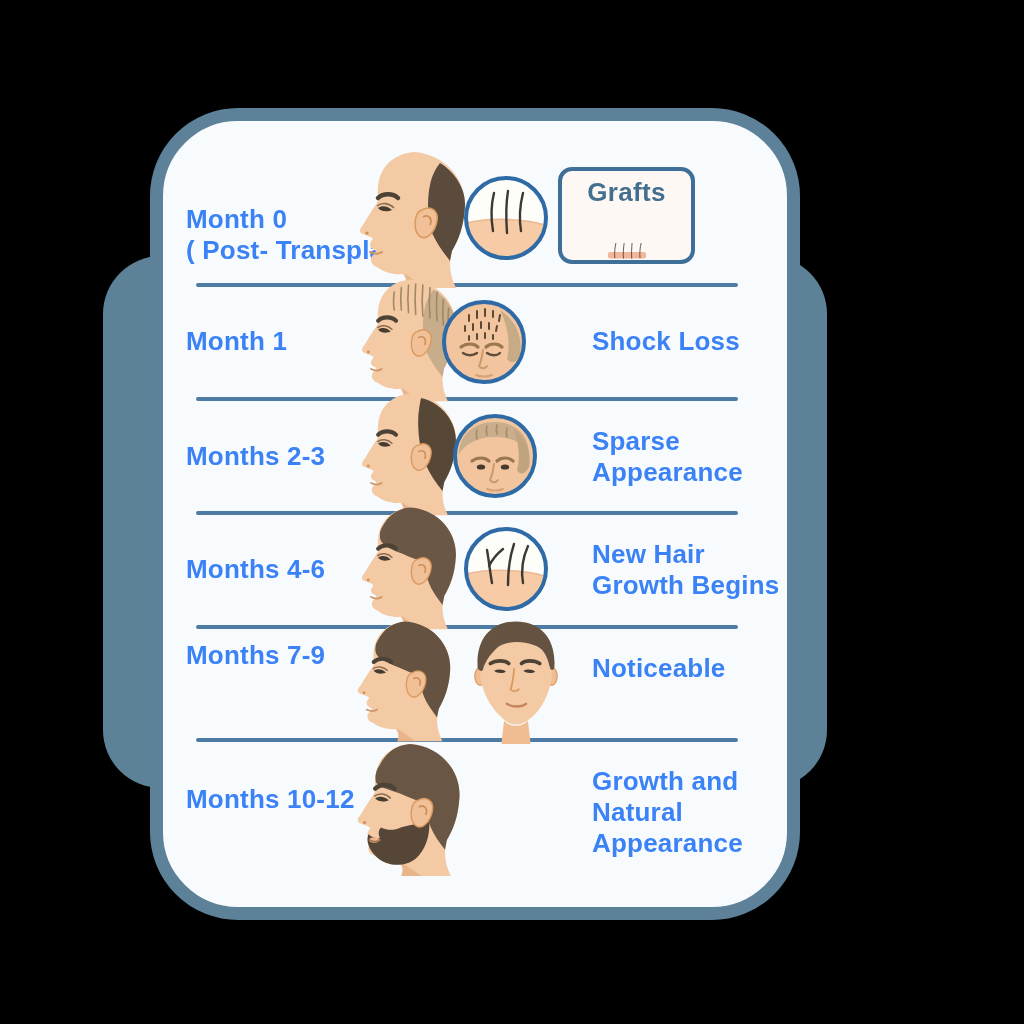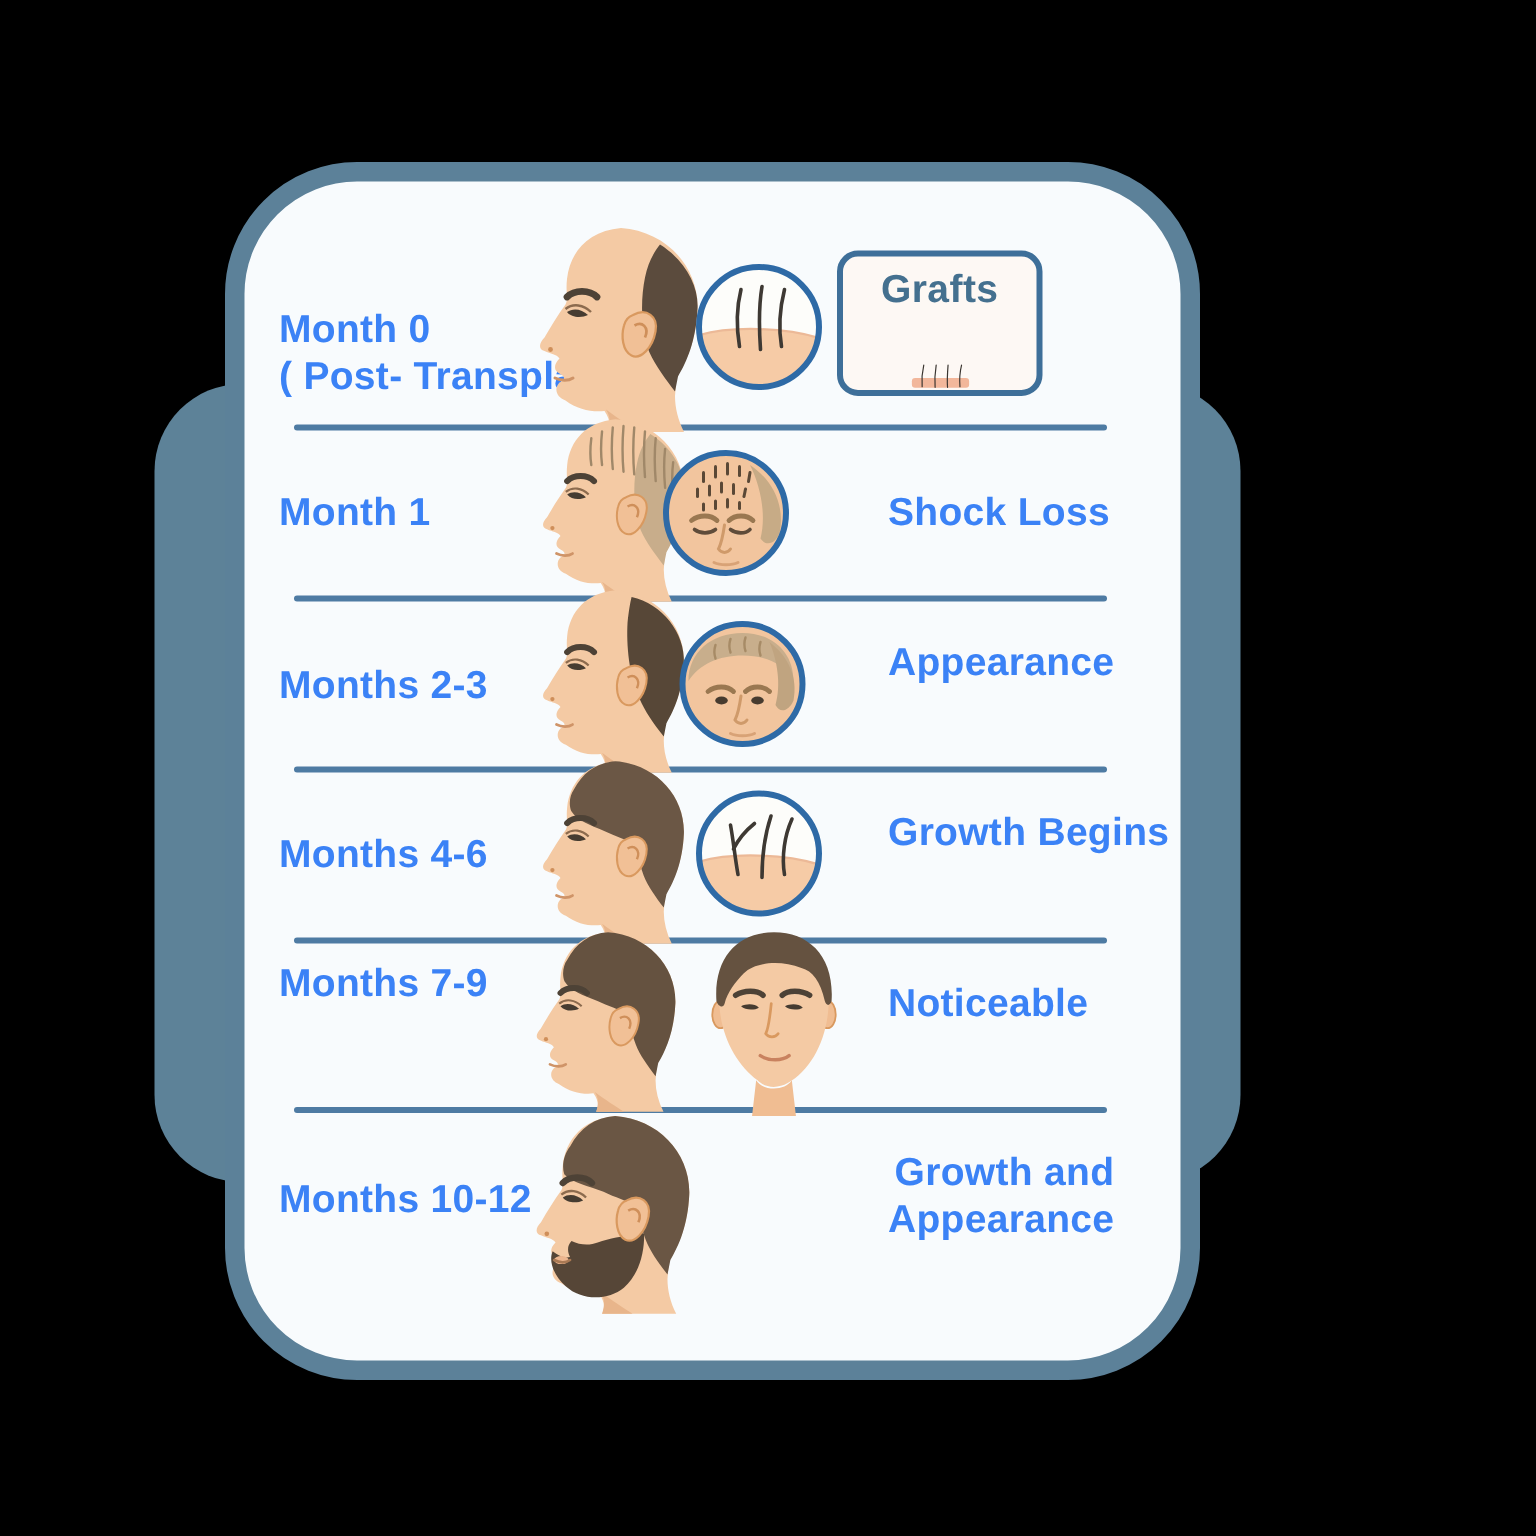--- a/index.html
+++ b/index.html
@@ -24,21 +24,21 @@
   }
   .divider{
     left:196px;width:542px;height:4px;border-radius:2px;
     background:#4e7ba3;
   }
   .row-label,.row-desc{
     font-size:26px;line-height:31px;font-weight:700;
     color:#3b82f6;letter-spacing:.2px;white-space:nowrap;
   }
   .row-label{left:186px;}
-  .row-desc{left:592px;text-align:right;}
+  .row-desc{left:592px;}
   .grafts-box{
     left:558px;top:167px;width:137px;height:97px;
     box-sizing:border-box;
     background:#fdf8f4;
     border:4px solid #3e6f99;
     border-radius:14px;
     display:flex;flex-direction:column;align-items:center;gap:34px;
   }
   .grafts-title{
     font-size:26px;line-height:30px;font-weight:700;color:#44708f;
@@ -220,20 +220,21 @@
       <path d="M46 49 C50 45 58 45 62 49"></path>
   </g>
   <ellipse cx="30" cy="55" rx="4.2" ry="2.6" fill="#473b2f"></ellipse>
   <ellipse cx="54" cy="55" rx="4.2" ry="2.6" fill="#473b2f"></ellipse>
   <path d="M43 52 C42 59 41 64 39 68 C41 71 45 71 47 68" stroke="#cf9a6a" stroke-width="2" fill="none" stroke-linecap="round"></path>
   <path d="M36 77 C40 79 48 79 52 77" stroke="#d8a276" stroke-width="2" fill="none" stroke-linecap="round"></path>
   <circle cx="44" cy="44" r="40" fill="none" stroke="#2e6aa6" stroke-width="4"></circle>
 </svg>
 
 <div class="abs row-desc" style="top:426px">
+  <div>Sparse</div>
   <div>Appearance</div>
 </div>
 
 <div class="abs row-label" style="top:554px">
   <div>Months 4-6</div>
 </div>
 
 <svg class="abs" style="left:354px;top:504px" width="118" height="127" viewBox="0 0 130 142">
   <path d="M62 4 C40 6 28 20 26 38 C25 47 27 51 25 55 C20 62 15 70 11 77 C7 81 7 85 11 86 C15 88 19 88 21 91 C17 95 17 99 21 101 C25 103 25 105 21 107 C17 111 19 117 25 119 C33 125 43 127 51 126 C55 132 55 136 53 140 L104 140 C100 132 98 124 98 116 L99 104 C105 94 112 80 113 58 C114 30 92 6 62 4 Z" fill="#f4caa4"></path>
   <path d="M53 140 C55 134 55 130 52 125 C60 131 68 136 74 140 Z" fill="#e8b58b"></path>
@@ -261,20 +262,21 @@
   <g fill="none" stroke="#3e3933" stroke-width="2.4" stroke-linecap="round">
     <path d="M30 58 C28 47 27 36 25 25"></path>
     <path d="M27 41 C31 33 36 28 41 24"></path>
     <path d="M46 60 C46 46 48 31 52 19"></path>
     <path d="M61 58 C59 46 61 32 66 21"></path>
   </g>
   <circle cx="44" cy="44" r="40" fill="none" stroke="#2e6aa6" stroke-width="4"></circle>
 </svg>
 
 <div class="abs row-desc" style="top:539px">
+  <div>New Hair</div>
   <div>Growth Begins</div>
 </div>
 
 <div class="abs row-label" style="top:640px">
   <div>Months 7-9</div>
 </div>
 
 <svg class="abs" style="left:350px;top:618px" width="116" height="125" viewBox="0 0 130 142">
   <path d="M62 4 C40 6 28 20 26 38 C25 47 27 51 25 55 C20 62 15 70 11 77 C7 81 7 85 11 86 C15 88 19 88 21 91 C17 95 17 99 21 101 C25 103 25 105 21 107 C17 111 19 117 25 119 C33 125 43 127 51 126 C55 132 55 136 53 140 L104 140 C100 132 98 124 98 116 L99 104 C105 94 112 80 113 58 C114 30 92 6 62 4 Z" fill="#f4caa4"></path>
   <path d="M53 140 C55 134 55 130 52 125 C60 131 68 136 74 140 Z" fill="#e8b58b"></path>
@@ -322,14 +324,15 @@
   <path d="M70 62 C79 57 87 63 85 73 C83 84 75 92 69 89 C63 86 62 76 64 69 C65 65 67 63 70 62 Z" fill="#f1c096" stroke="#d9995f" stroke-width="1.5"></path>
   <path d="M71 69 C76 66 81 70 78 77" fill="none" stroke="#cf8f5a" stroke-width="1.8"></path>
   <path d="M26 50 C31 45 41 45 46 50" stroke="#4d4236" stroke-width="4.5" fill="none" stroke-linecap="round"></path>
   <path d="M26 60 C30 57 36 58 40 62 C36 64 29 64 26 60 Z" fill="#463c31"></path>
   <path d="M25 58 C30 54 37 55 42 60" stroke="#8c6b4e" stroke-width="1.6" fill="none"></path>
   <circle cx="15" cy="85" r="1.6" fill="#cf8f5a"></circle>
 </svg>
 
 <div class="abs row-desc" style="top:766px">
   <div>Growth and</div>
+  <div>Natural</div>
   <div>Appearance</div>
 </div>
 
 </body></html>

